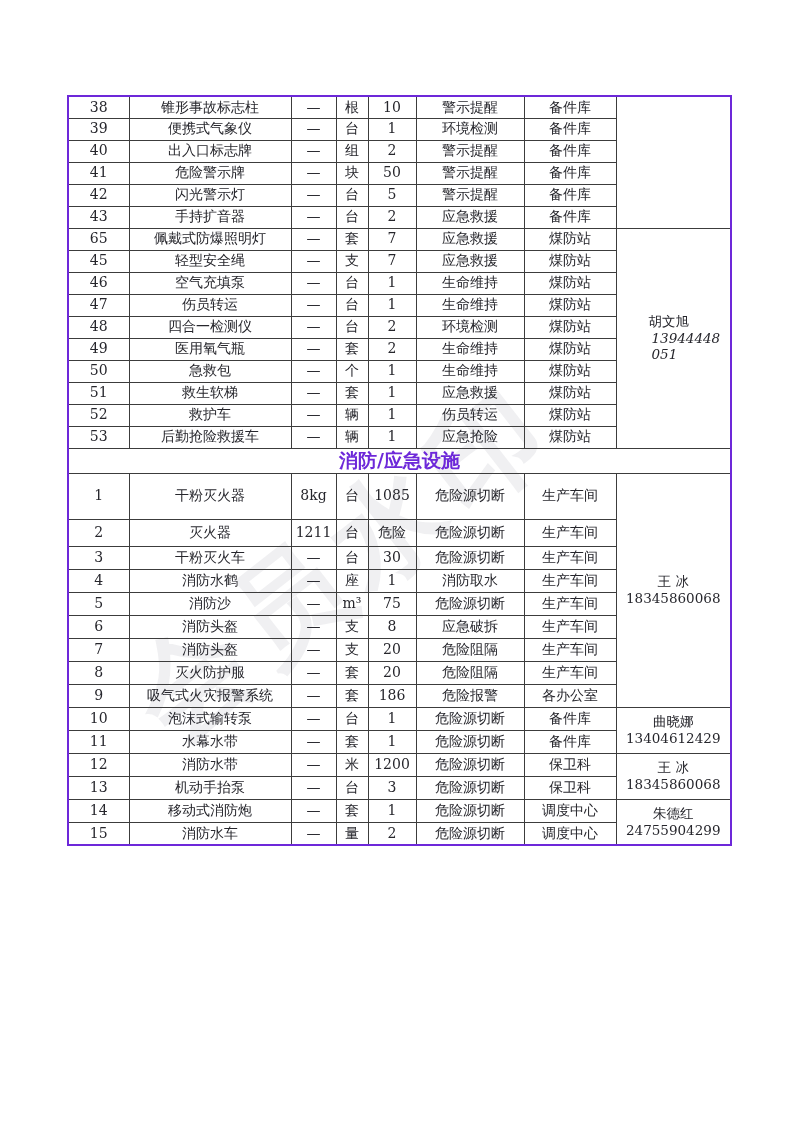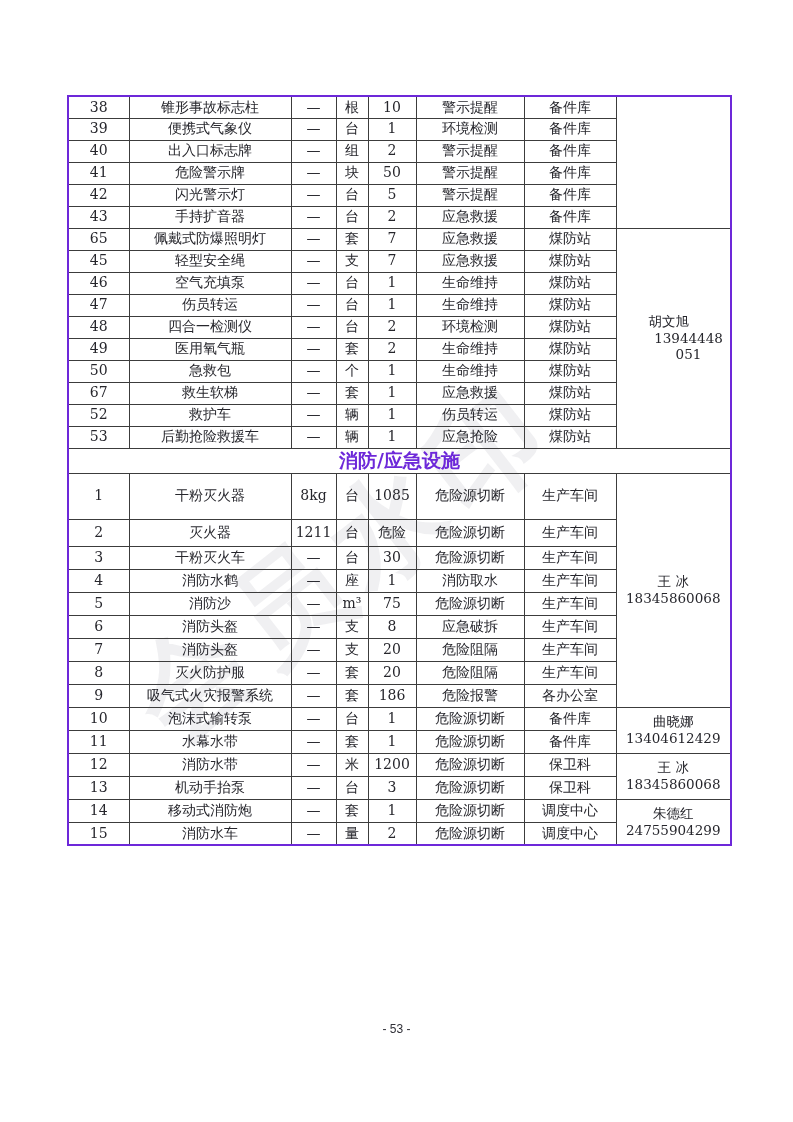--- a/index.html
+++ b/index.html
@@ -58,21 +58,22 @@
   td.contact { font-size: 13.5px; }
   td.contact .c-name { white-space: pre; }
   td.contact .c-phone { white-space: nowrap; }
   td.contact-left { text-align: left; margin-left: 28px; }
   td.contact-left .c-name { padding-left: 30px; white-space: pre; }
   td.contact-left .c-phone {
     margin-left: 33px;
     width: 74px;
     word-break: break-all;
     white-space: normal;
-    text-align: center;
+    text-align: left;
+    font-style: italic;
   }
   .page-number {
     position: absolute;
     left: 0;
     right: 0;
     top: 1022px;
     text-align: center;
     font-family: "Liberation Sans", sans-serif;
     font-size: 12px;
     color: #303038;
@@ -213,21 +214,21 @@
         <tr class="sec1">
           <td>50</td>
           <td>急救包</td>
           <td>—</td>
           <td>个</td>
           <td>1</td>
           <td>生命维持</td>
           <td>煤防站</td>
         </tr>
         <tr class="sec1">
-          <td>67</td>
+          <td>51</td>
           <td>救生软梯</td>
           <td>—</td>
           <td>套</td>
           <td>1</td>
           <td>应急救援</td>
           <td>煤防站</td>
         </tr>
         <tr class="sec1">
           <td>52</td>
           <td>救护车</td>
@@ -396,14 +397,13 @@
           <td>消防水车</td>
           <td>—</td>
           <td>量</td>
           <td>2</td>
           <td>危险源切断</td>
           <td>调度中心</td>
         </tr>
       </tbody>
   </table>
 
-  <div class="page-number">- 53 -</div>
 </div>
 
 </body></html>

